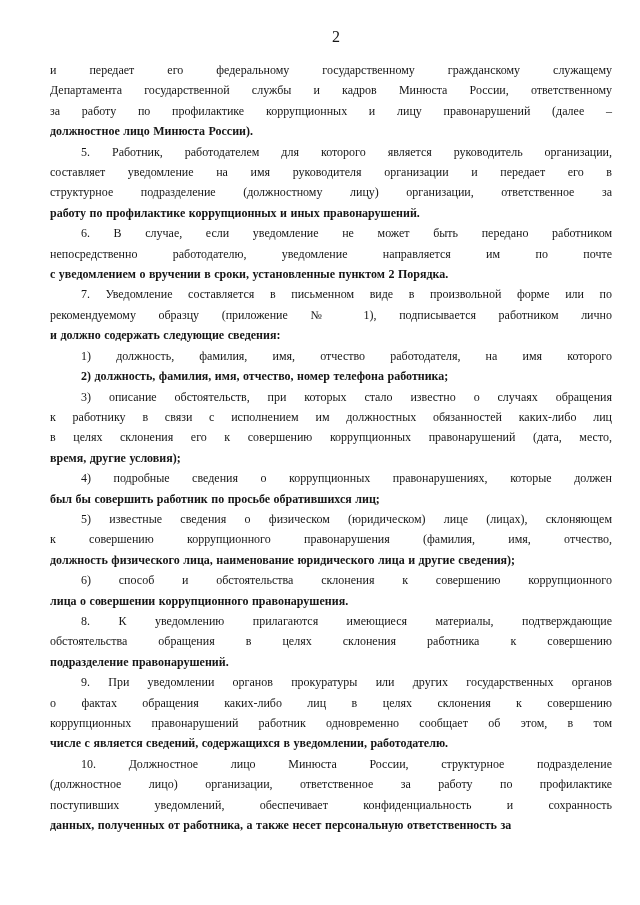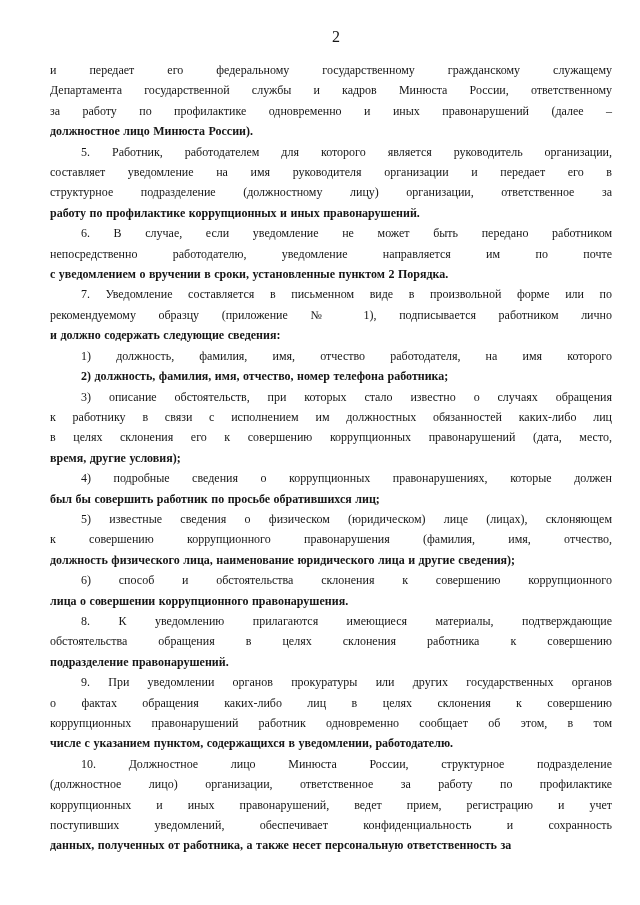--- a/index.html
+++ b/index.html
@@ -51,21 +51,21 @@
 </style>
 </head>
 <body>
 
 <div class="page">
   <div class="page-number">2</div>
   <div class="text-block" id="text-block">
       <div class="paragraph">
         <div class="line">и передает его федеральному государственному гражданскому служащему</div>
         <div class="line">Департамента государственной службы и кадров Минюста России, ответственному</div>
-        <div class="line">за работу по профилактике одновременно и иных правонарушений (далее –</div>
+        <div class="line">за работу по профилактике коррупционных и лицу правонарушений (далее –</div>
         <div class="line last">должностное лицо Минюста России).</div>
       </div>
       <div class="paragraph">
         <div class="line indent">5. Работник, работодателем для которого является руководитель организации,</div>
         <div class="line">составляет уведомление на имя руководителя организации и передает его в</div>
         <div class="line">структурное подразделение (должностному лицу) организации, ответственное за</div>
         <div class="line last">работу по профилактике коррупционных и иных правонарушений.</div>
       </div>
       <div class="paragraph">
         <div class="line indent">6. В случае, если уведомление не может быть передано работником</div>
@@ -104,23 +104,22 @@
       </div>
       <div class="paragraph">
         <div class="line indent">8. К уведомлению прилагаются имеющиеся материалы, подтверждающие</div>
         <div class="line">обстоятельства обращения в целях склонения работника к совершению</div>
         <div class="line last">подразделение правонарушений.</div>
       </div>
       <div class="paragraph">
         <div class="line indent">9. При уведомлении органов прокуратуры или других государственных органов</div>
         <div class="line">о фактах обращения каких-либо лиц в целях склонения к совершению</div>
         <div class="line">коррупционных правонарушений работник одновременно сообщает об этом, в том</div>
-        <div class="line last">числе с указанием пунктом, содержащихся в уведомлении, работодателю.</div>
+        <div class="line last">числе с является сведений, содержащихся в уведомлении, работодателю.</div>
       </div>
       <div class="paragraph">
         <div class="line indent">10. Должностное лицо Минюста России, структурное подразделение</div>
         <div class="line">(должностное лицо) организации, ответственное за работу по профилактике</div>
-        <div class="line">коррупционных и иных правонарушений, ведет прием, регистрацию и учет</div>
         <div class="line">поступивших уведомлений, обеспечивает конфиденциальность и сохранность</div>
         <div class="line last">данных, полученных от работника, а также несет персональную ответственность за</div>
       </div>
     </div>
 </div>
 
 </body></html>

